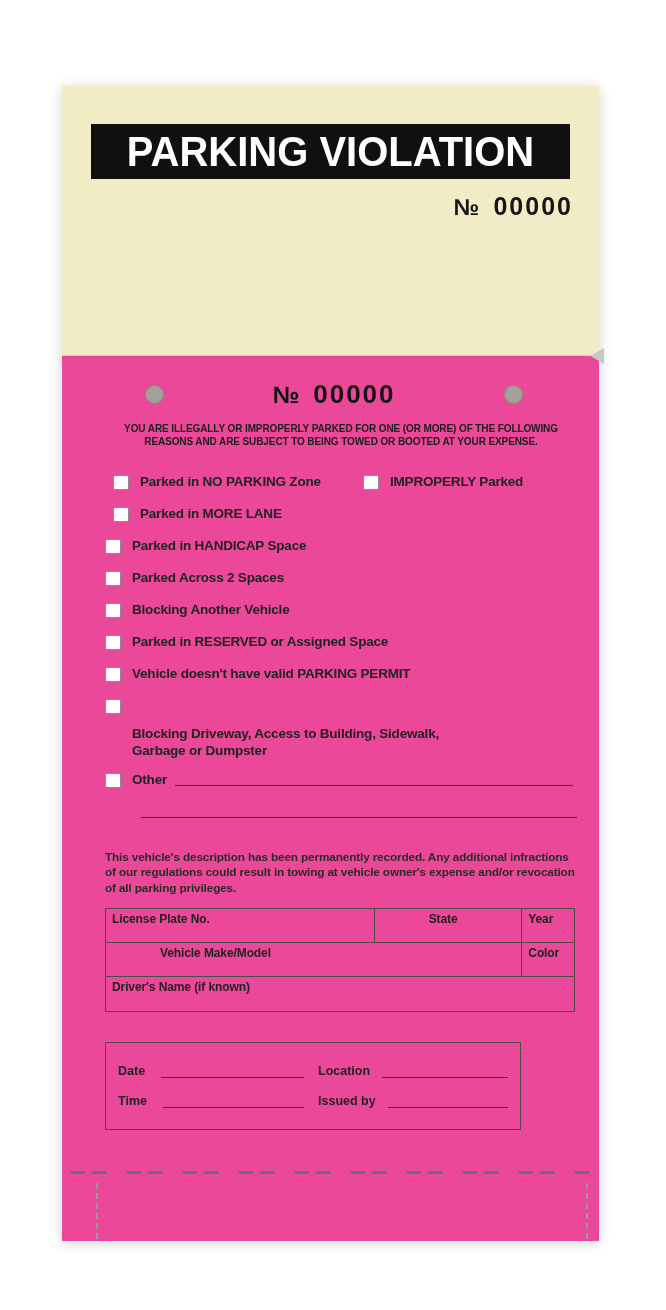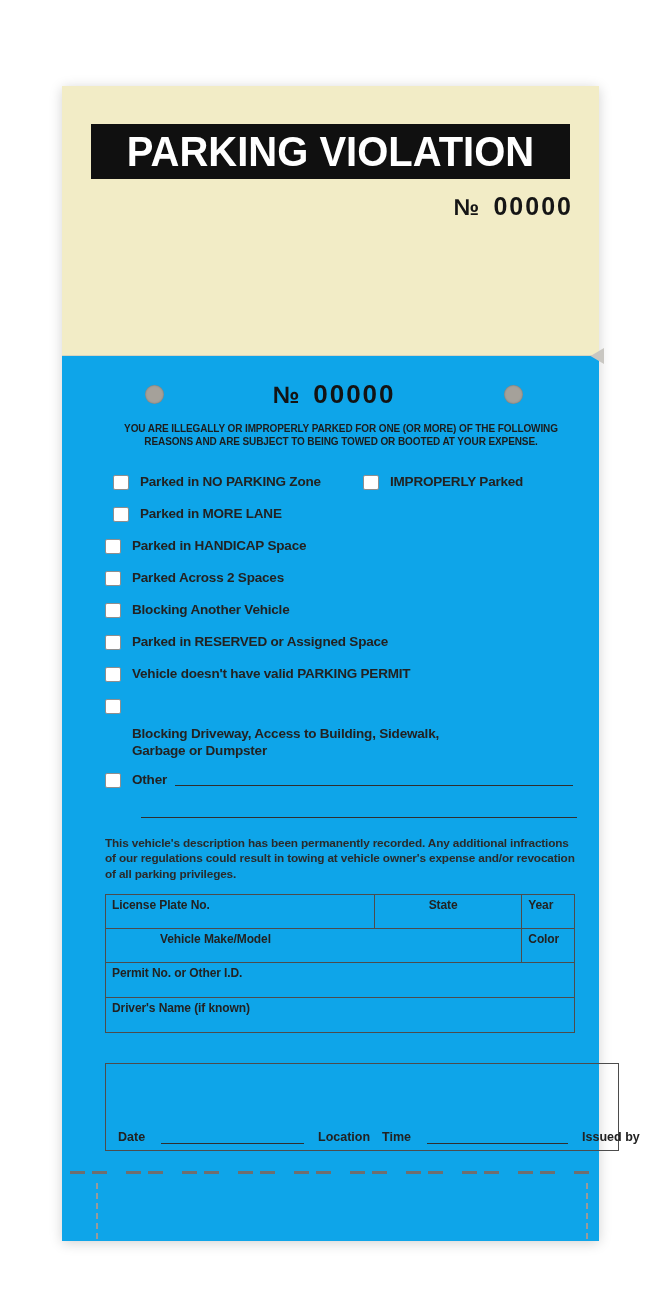--- a/index.html
+++ b/index.html
@@ -1,21 +1,21 @@
 <!DOCTYPE html>
 <html><head>
 <meta charset="utf-8">
 <style>
   * { margin:0; padding:0; box-sizing:border-box; }
   html,body { width:666px; height:1310px; background:#ffffff; font-family:"Liberation Sans","DejaVu Sans",sans-serif; }
   .page { position:relative; width:666px; height:1310px; background:#ffffff; overflow:hidden; }
 
   .ticket {
     position:absolute; left:62px; top:86px; width:537px; height:1155px;
-    background:#0ea5e9; box-shadow:0 2px 12px rgba(0,0,0,0.18);
+    background:#ec4899; box-shadow:0 2px 12px rgba(0,0,0,0.18);
   }
 
   
   .stub-top { position:relative; width:100%; height:270px; background:#f2ecc6; border-bottom:1px solid #d8d4c0; }
   .banner {
     position:absolute; left:29px; top:38px; width:479px; height:55px;
     background:#101010; color:#ffffff; display:flex; align-items:center; justify-content:center;
   }
   .banner span { font-size:40px; font-weight:bold; letter-spacing:0px; transform:scaleY(1.06); white-space:nowrap; }
   .num-line-top { position:absolute; right:26px; top:106px; color:#151515; }
@@ -43,36 +43,36 @@
   .check-item { display:flex; align-items:flex-start; }
   .check-item.fixed { width:250px; flex:none;margin-left:8px; }
   .check-item.grow { flex:1; }
   .checkbox { width:16px; height:15px; border:1.6px solid #8e8e8e; background:#fff; border-radius:2px; flex:none; margin:1px 11px 0 0; }
   .check-label { font-size:13.5px; font-weight:bold; letter-spacing:-0.2px; line-height:1.25; color:#222; }
   .check-label.wrap { max-width:348px;margin-top:28px; }
   .other-line { flex:1; border-bottom:1.6px solid #2f2f2f; margin:0 4px 2px 8px; height:14px; }
 
   .extra-line { margin:24px 0 0 36px; border-bottom:1.6px solid #2f2f2f; height:2px; }
 
-  .notice { margin-top:18px; font-size:11.8px; font-weight:bold; letter-spacing:-0.15px; line-height:1.3; color:#2a2a2a; max-width:472px; }
+  .notice { margin-top:32px; font-size:11.8px; font-weight:bold; letter-spacing:-0.15px; line-height:1.3; color:#2a2a2a; max-width:472px; }
 
   .veh-table { margin-top:12px; width:470px; border:1.3px solid #4c4c4c; }
   .t-row { display:flex; border-bottom:1.1px solid #4c4c4c; }
   .t-row:last-child { border-bottom:none; }
   .cell { padding:3px 6px; font-size:12px; font-weight:bold; letter-spacing:-0.1px; color:#222; border-right:1.1px solid #4c4c4c; }
   .cell:last-child { border-right:none; }
   .r1 .c1 { flex:0 0 57.4%; height:33px; }
   .r1 .c2 { flex:0 0 21.3%; height:33px;margin-left:48px; }
   .r1 .c3 { flex:1; height:33px; }
   .r2 .c1 { flex:0 0 78.7%; height:33px;margin-left:48px; }
   .r2 .c2 { flex:1; height:33px; }
   .r3 .c1, .r4 .c1 { flex:1; height:34px; }
 
-  .issue-box { margin-top:30px; width:514px; height:88px; border:1.3px solid #4c4c4c;
-    display:flex; flex-direction:row; justify-content:space-evenly; padding:6px 12px; }
+  .issue-box { margin-top:30px; width:416px; height:88px; border:1.3px solid #4c4c4c;
+    display:flex; flex-direction:column; justify-content:space-evenly; padding:6px 12px; }
   .issue-row { display:flex; align-items:flex-end; font-size:12.5px; font-weight:bold; color:#222; }
   .seg1 { display:flex; align-items:flex-end; width:200px; flex:none; }
   .w-line { border-bottom:1.5px solid #2f2f2f; height:13px; }
   .w-line.short { flex:1; margin:0 14px 0 8px; }
   .lbl2 { margin-right:8px; white-space:nowrap; }
   .w-line.grow { flex:1; margin-left:4px; }
 
   .perforation { position:absolute; left:8px; right:8px; top:1085px; height:3px;
     background:repeating-linear-gradient(90deg,#6f6f6f 0 15px, transparent 15px 22px, #6f6f6f 22px 37px, transparent 37px 56px); }
   .stub-edge { position:absolute; top:1097px; height:56px; border-left:2px dashed #9a9a9a; }
@@ -187,23 +187,20 @@
       <div class="veh-table">
         <div class="t-row r1">
           <div class="cell c1">License Plate No.</div>
           <div class="cell c2">State</div>
           <div class="cell c3">Year</div>
         </div>
         <div class="t-row r2">
           <div class="cell c1">Vehicle Make/Model</div>
           <div class="cell c2">Color</div>
         </div>
-        <div class="t-row r3">
-          <div class="cell c1">Permit No. or Other I.D.</div>
-        </div>
         <div class="t-row r4">
           <div class="cell c1">Driver's Name (if known)</div>
         </div>
       </div>
 
       <div class="issue-box">
         <div class="issue-row">
           <div class="seg1">
             <span class="lbl2">Date</span>
             <span class="w-line short"></span>

